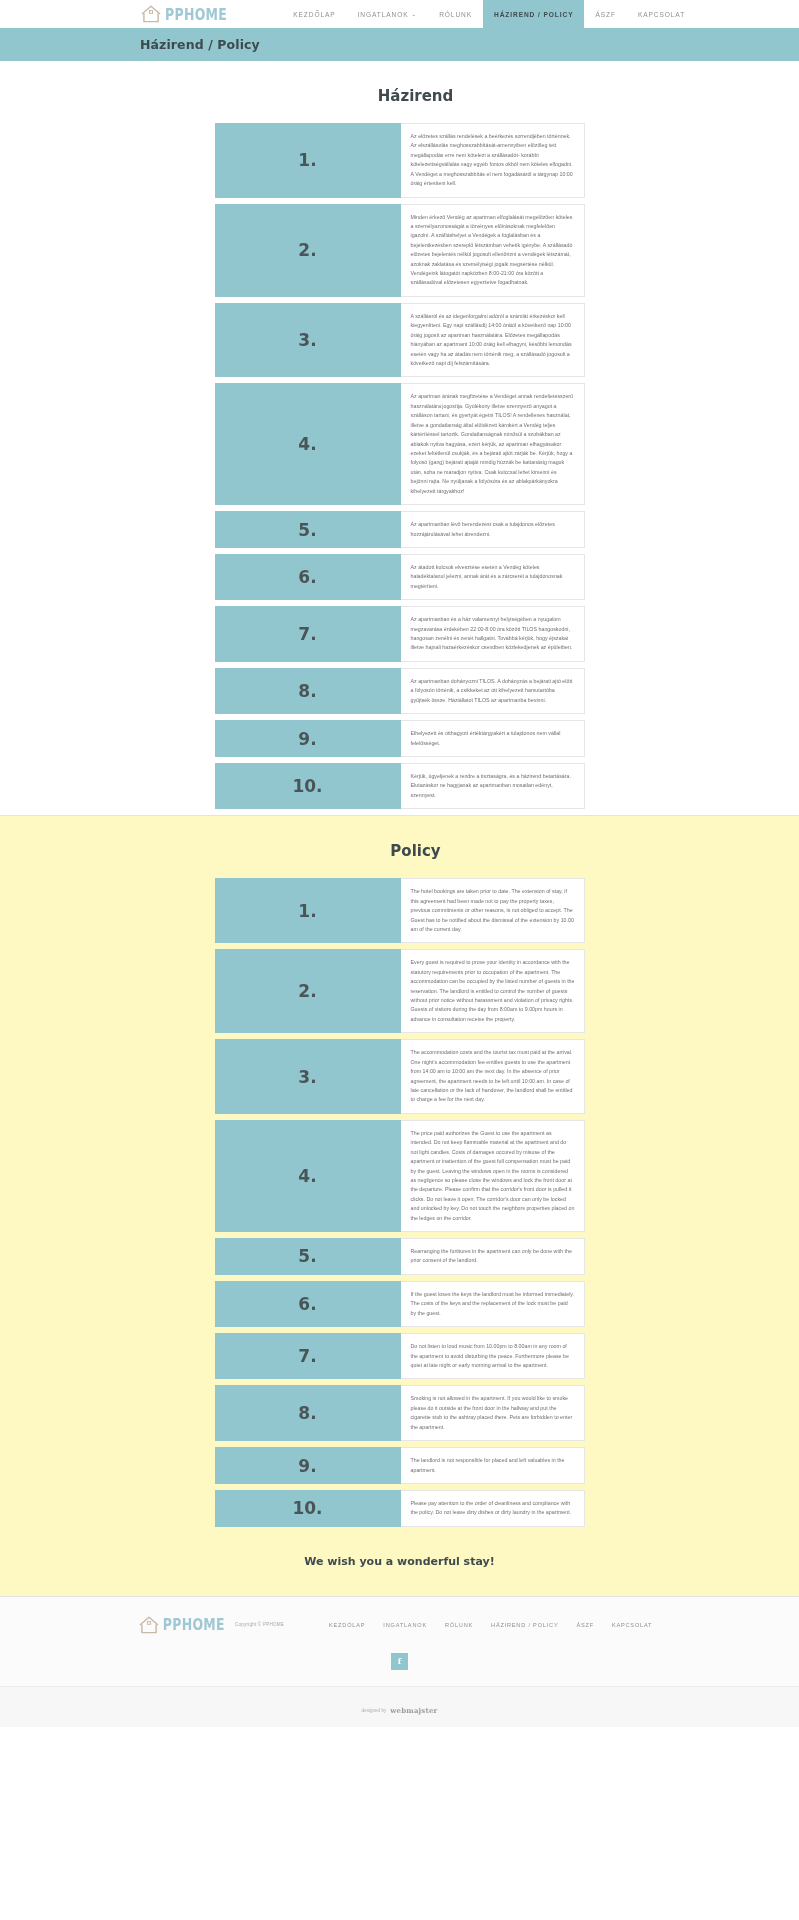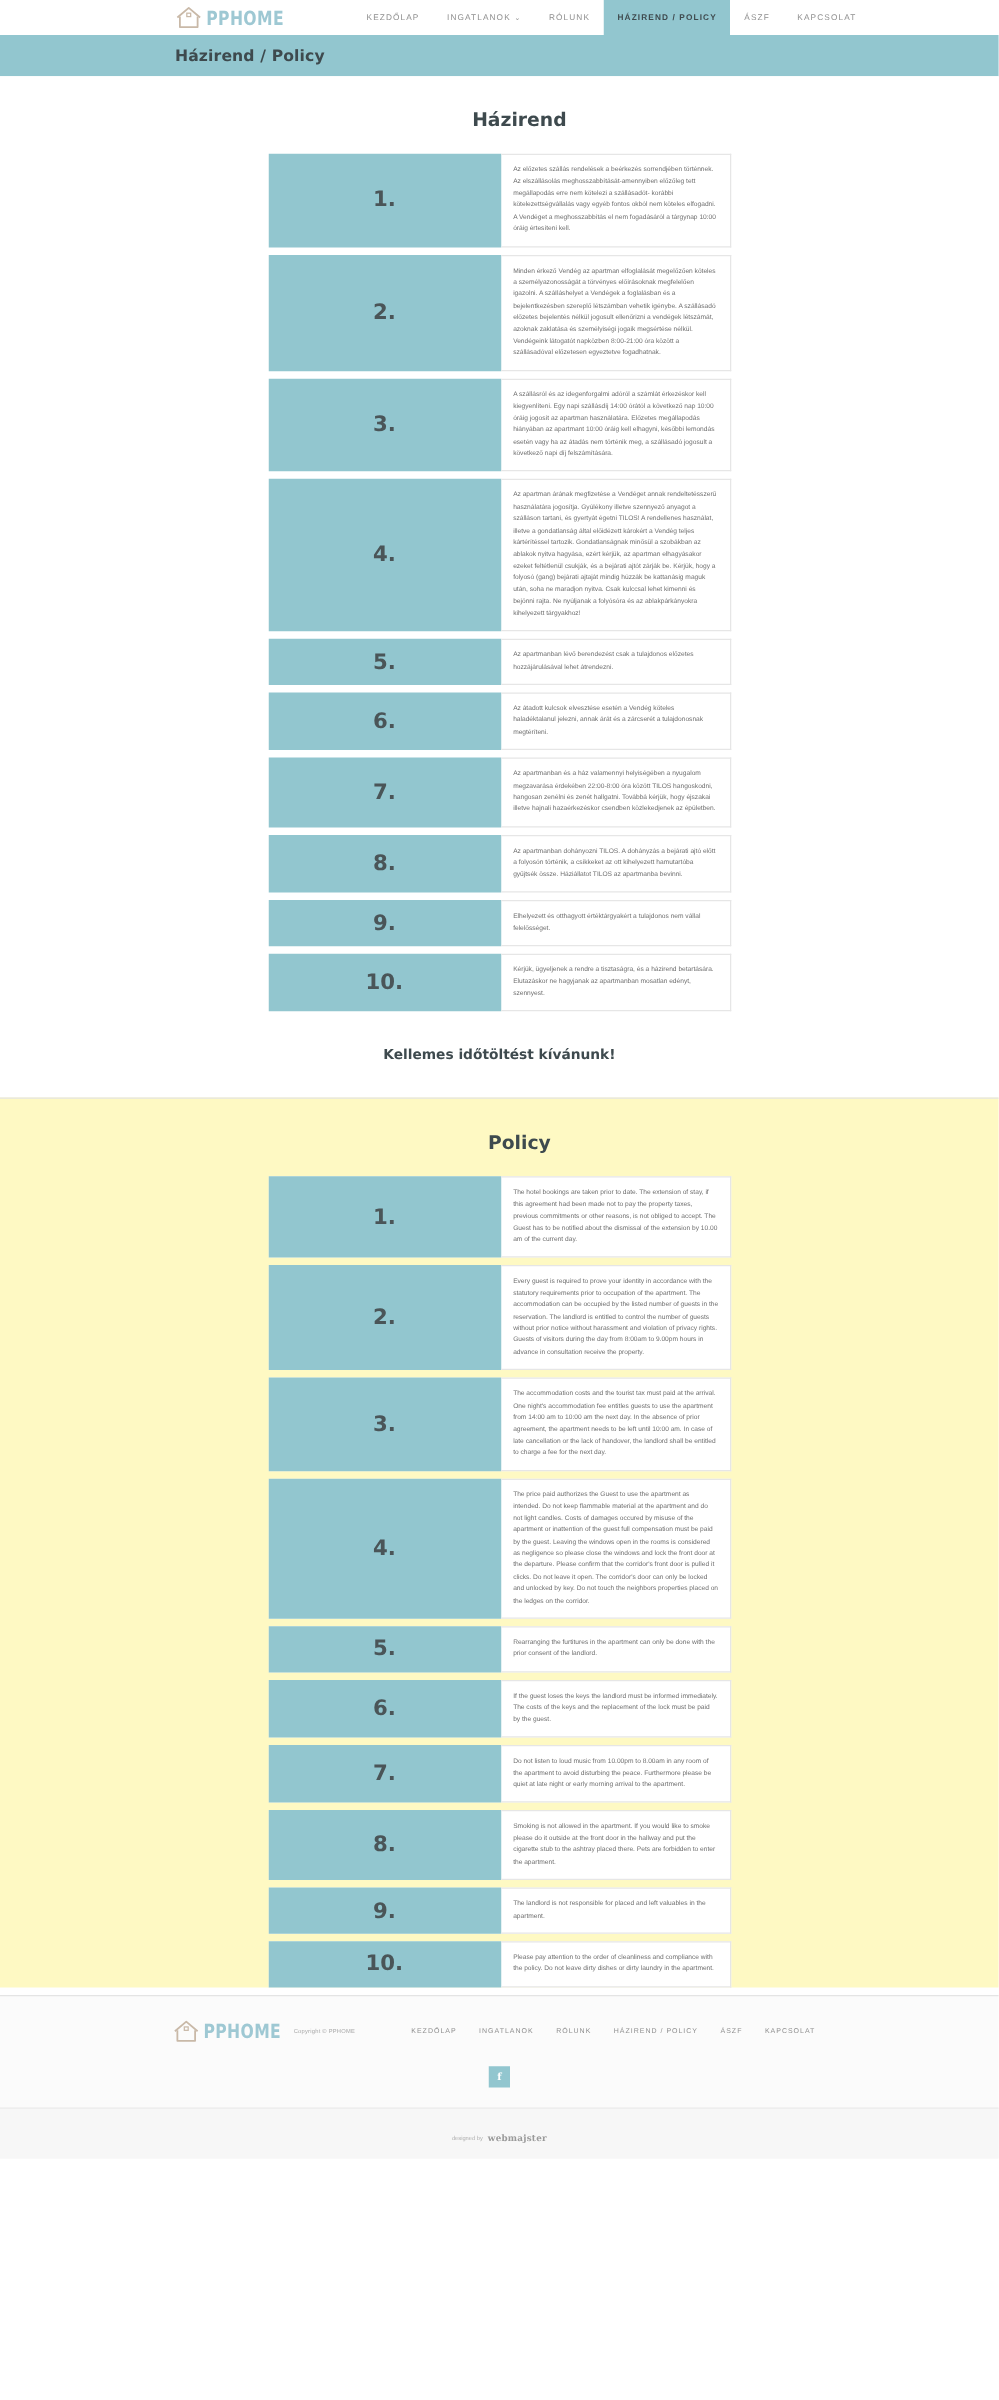--- a/index.html
+++ b/index.html
@@ -252,21 +252,20 @@
       </div>
       <div class="rule-row">
         <div class="rule-num">9.</div>
         <div class="rule-text">Elhelyezett és otthagyott értéktárgyakért a tulajdonos nem vállal felelősséget.</div>
       </div>
       <div class="rule-row">
         <div class="rule-num">10.</div>
         <div class="rule-text">Kérjük, ügyeljenek a rendre a tisztaságra, és a házirend betartására. Elutazáskor ne hagyjanak az apartmanban mosatlan edényt, szennyest.</div>
       </div>
     </div>
-  <p class="closing">Kellemes időtöltést kívánunk!</p>
 </section>
 
 <section class="section alt">
   <h2 class="section-title">Policy</h2>
   <div class="rules" id="rules-en">
       <div class="rule-row">
         <div class="rule-num">1.</div>
         <div class="rule-text">The hotel bookings are taken prior to date. The extension of stay, if this agreement had been made not to pay the property taxes, previous commitments or other reasons, is not obliged to accept. The Guest has to be notified about the dismissal of the extension by 10.00 am of the current day.</div>
       </div>
       <div class="rule-row">
@@ -299,20 +298,21 @@
       </div>
       <div class="rule-row">
         <div class="rule-num">9.</div>
         <div class="rule-text">The landlord is not responsible for placed and left valuables in the apartment.</div>
       </div>
       <div class="rule-row">
         <div class="rule-num">10.</div>
         <div class="rule-text">Please pay attention to the order of cleanliness and compliance with the policy. Do not leave dirty dishes or dirty laundry in the apartment.</div>
       </div>
     </div>
+  <p class="closing">We wish you a wonderful stay!</p>
 </section>
 
 <footer class="footer">
   <div class="footer-row">
     <a class="footer-logo-wrap">
       <span>
         <svg class="logo-icon" viewBox="0 0 24 22">
           <path d="M2 11 L12 2.5 L22 11" fill="none" stroke="#c9b9a8" stroke-width="1.6" stroke-linejoin="round"></path>
           <path d="M4.2 10.2 V19.4 H19.8 V10.2" fill="none" stroke="#c9b9a8" stroke-width="1.6" stroke-linejoin="round"></path>
           <rect x="10.3" y="7.2" width="3.4" height="3" fill="none" stroke="#c9b9a8" stroke-width="1.1"></rect>

